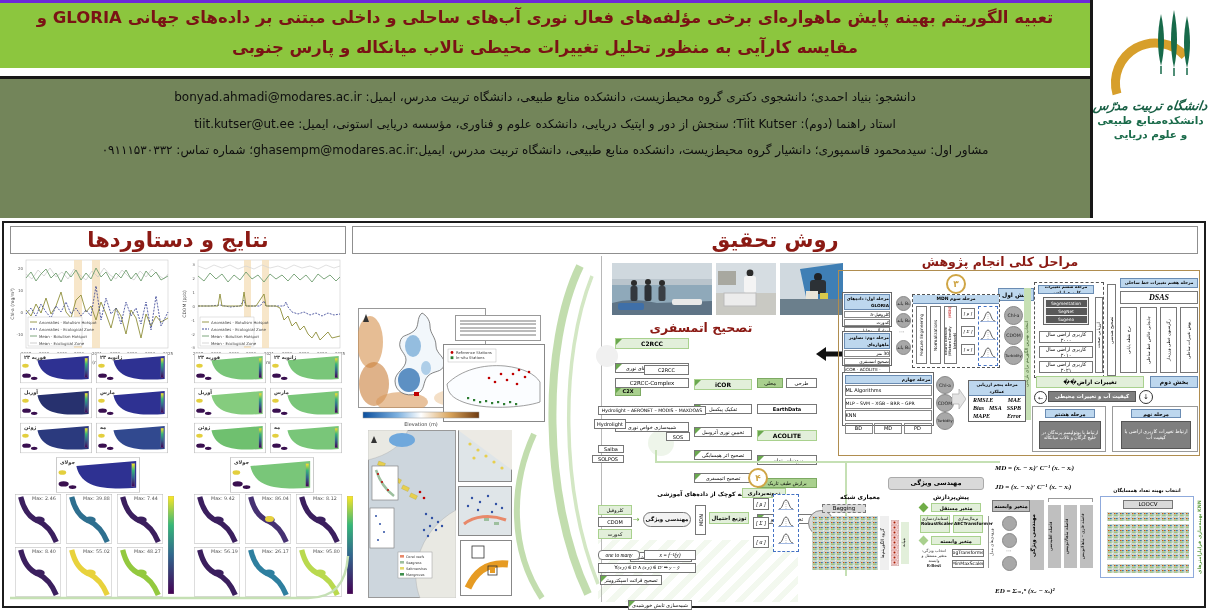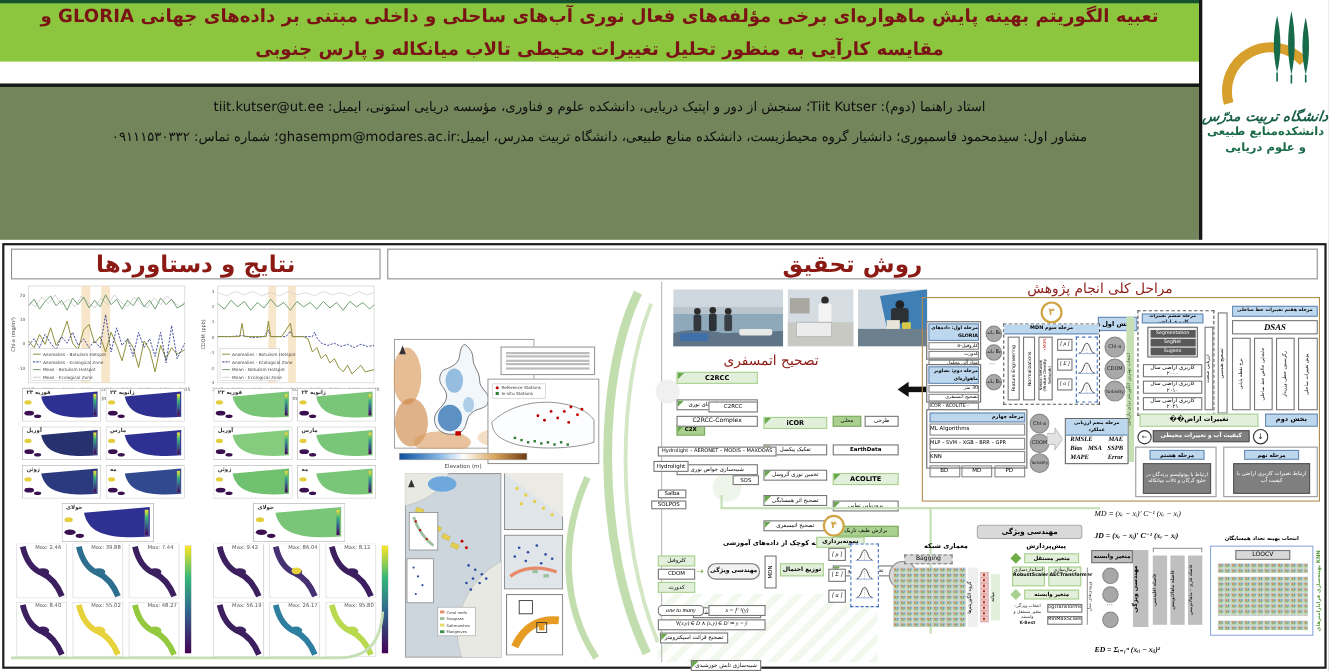--- a/index.html
+++ b/index.html
@@ -1,31 +1,31 @@
 <!DOCTYPE html>
 <html lang="fa"><head>
 <meta charset="utf-8">
 <style>
   html,body{margin:0;padding:0;background:#9a9a9a}
   .poster{position:relative;width:1208px;height:610px;background:#fff;font-family:"DejaVu Sans",sans-serif;overflow:hidden}
   .abs{position:absolute;box-sizing:border-box}
   
-  .band-green{left:0;top:0;width:1090px;height:56px;background:#8cc63e;border-top:3px solid #14532d;display:flex;align-items:center;justify-content:center}
+  .band-green{left:0;top:0;width:1090px;height:68px;background:#8cc63e;border-top:3px solid #6d28d9;display:flex;align-items:flex-start;justify-content:center}
   .title{color:#7a1315;font-weight:bold;font-size:16.5px;line-height:30px;text-align:center;width:1030px;direction:rtl;unicode-bidi:plaintext}
   .band-olive{left:0;top:76px;width:1090px;height:142px;background:#73855a;border-top:3px solid #171717;padding-top:5px}
   .iline{direction:rtl;text-align:center;font-size:12px;color:#0e0e0e;line-height:26.5px;unicode-bidi:plaintext;white-space:nowrap}
   .iline .link{color:#2020cf;text-decoration:underline}
   .logo-panel{left:1090px;top:0;width:118px;height:218px;background:#fff;border-left:3px solid #171717;text-align:center}
   .uni-name{color:#175f44;font-weight:bold;font-size:12.5px;transform:skewX(-8deg);font-family:"DejaVu Serif",serif;font-style:italic}
   .fac{color:#1a6b4a;font-weight:bold;font-size:10.5px;line-height:14px;direction:rtl}
   
   .main-frame{left:2px;top:221px;width:1204px;height:387px;border:2px solid #1c1c1c;pointer-events:none}
   .h-box{border:1.3px solid #8f8f8f;display:flex;align-items:center;justify-content:center;background:#fff}
   .sec-title{color:#8b1a14;font-weight:bold;font-size:21px;direction:rtl}
-  .sub-title{color:#8b1a14;font-weight:normal;font-size:12.5px;text-align:center;direction:rtl}
+  .sub-title{color:#8b1a14;font-weight:bold;font-size:12.5px;text-align:center;direction:rtl}
   .vdiv{background:#b8b8b8}
   
   .bx{position:absolute;box-sizing:border-box;border:1px solid #777;background:#fff;font-size:5px;line-height:1.2;text-align:center;overflow:hidden;direction:rtl;unicode-bidi:plaintext;display:flex;align-items:center;justify-content:center}
   .bh{background:#bdd7ee;border-color:#6a8cb3;font-weight:bold}
   .dk{background:#7f7f7f;color:#fff;border-color:#555}
   .grn{background:#e2efda;border-color:#a9d18e}
   .grn2{background:#a9d08e;border-color:#7daa63}
   .gc{position:absolute;border-radius:50%;background:#a8a8a8;color:#1b1b1b;display:flex;align-items:center;justify-content:center;font-size:4.6px;border:1px solid #8a8a8a;text-align:center}
   .vt{writing-mode:vertical-rl;transform:rotate(180deg)}
   .fold{position:relative}
@@ -89,20 +89,21 @@
   </pattern>
 </defs>
 </svg>
 
 <div class="poster">
 
   <div class="abs band-green">
     <div class="title">تعبیه الگوریتم بهینه پایش ماهواره‌ای برخی مؤلفه‌های فعال نوری آب‌های ساحلی و داخلی مبتنی بر داده‌های جهانی GLORIA و مقایسه کارآیی به منظور تحلیل تغییرات محیطی تالاب میانکاله و پارس جنوبی</div>
   </div>
   <div class="abs band-olive">
+    <div class="iline"><span>دانشجو: بنیاد احمدی؛ دانشجوی دکتری گروه محیط‌زیست، دانشکده منابع طبیعی، دانشگاه تربیت مدرس، ایمیل: </span><span>bonyad.ahmadi@modares.ac.ir</span><span></span></div>
     <div class="iline"><span>استاد راهنما (دوم): Tiit Kutser؛ سنجش از دور و اپتیک دریایی، دانشکده علوم و فناوری، مؤسسه دریایی استونی، ایمیل: </span><span>tiit.kutser@ut.ee</span><span></span></div>
     <div class="iline"><span>مشاور اول: سیدمحمود قاسمپوری؛ دانشیار گروه محیط‌زیست، دانشکده منابع طبیعی، دانشگاه تربیت مدرس، ایمیل:</span><span>ghasempm@modares.ac.ir</span><span>؛ شماره تماس: ۰۹۱۱۱۵۳۰۳۳۲</span></div>
   </div>
   <div class="abs logo-panel">
     <svg width="96" height="92" viewBox="0 0 96 92" style="margin:6px auto 0">
       <path d="M14,88 A40,40 0 0 1 82,50" stroke="#d79f2b" stroke-width="9" fill="none"></path>
       <path d="M58,8 C54,26 54,44 58,60 C62,44 62,26 58,8 Z" fill="#176a4a"></path>
       <path d="M71,4 C67,24 67,44 71,62 C75,44 75,24 71,4 Z" fill="#176a4a"></path>
       <path d="M84,10 C80,28 80,46 84,62 C88,46 88,28 84,10 Z" fill="#176a4a"></path>
       <line x1="58" y1="60" x2="58" y2="68" stroke="#176a4a" stroke-width="1.5"></line>
@@ -716,21 +717,21 @@
   </div>
   <div class="abs" style="left:920px;top:537px;width:7px;height:7px;background:#a9d08e;transform:rotate(45deg)"></div>
   <div class="bx grn" style="left:931px;top:536px;width:50px;height:9px;font-size:5px;font-weight:bold">متغیر وابسته</div>
   <div class="abs" style="left:918px;top:548px;width:32px;height:22px;font-size:4px;direction:rtl;text-align:center;color:#333">
     <div>انتخاب ویژگی: متغیر مستقل و وابسته</div>
       <div style="font-weight:bold;direction:ltr">K-Best</div>
   </div>
   <div class="bx" style="left:952px;top:549px;width:32px;height:8px;font-size:4.6px;direction:ltr">LogTransformer</div>
   <div class="bx" style="left:952px;top:560px;width:32px;height:8px;font-size:4.6px;direction:ltr">MinMaxScaler</div>
 
-  <div class="abs it" style="left:995px;top:463px;width:160px;font-size:7px;font-weight:normal">MD = (xᵣ − xᵢ)′ C⁻¹ (xᵣ − xᵢ)</div>
+  <div class="abs it" style="left:995px;top:463px;width:160px;font-size:7px;font-weight:bold">MD = (xᵣ − xᵢ)′ C⁻¹ (xᵣ − xᵢ)</div>
   <div class="abs it" style="left:995px;top:482px;width:160px;font-size:7px;font-weight:bold">JD = (xᵣ − xᵢ)′ C⁻¹ (xᵣ − xᵢ)</div>
   <div class="bx" style="left:992px;top:500px;width:38px;height:12px;background:#bfbfbf;font-size:5.3px;font-weight:bold">متغیر وابسته</div>
   <div class="gc" style="left:1002px;top:516px;width:13px;height:13px"></div>
   <div class="gc" style="left:1002px;top:533px;width:13px;height:13px"></div>
   <div class="abs" style="left:1006px;top:547px;font-size:6px;color:#777">···</div>
   <div class="gc" style="left:1002px;top:556px;width:13px;height:13px"></div>
   <div class="abs vt" style="left:988px;top:516px;width:9px;height:52px;font-size:4.3px;color:#444;text-align:center;border-right:1px solid #999">ورودی‌های مدل</div>
   <div class="abs vt" style="left:1030px;top:500px;width:14px;height:70px;background:#bfbfbf;font-size:5.5px;font-weight:bold;text-align:center">مهندسی ویژگی</div>
   <div class="abs vt" style="left:1048px;top:505px;width:13px;height:63px;background:#bfbfbf;font-size:4.6px;text-align:center">فاصله اقلیدسی</div>
   <div class="abs vt" style="left:1064px;top:505px;width:13px;height:63px;background:#bfbfbf;font-size:4.6px;text-align:center">فاصله ماهالانوبیس</div>

